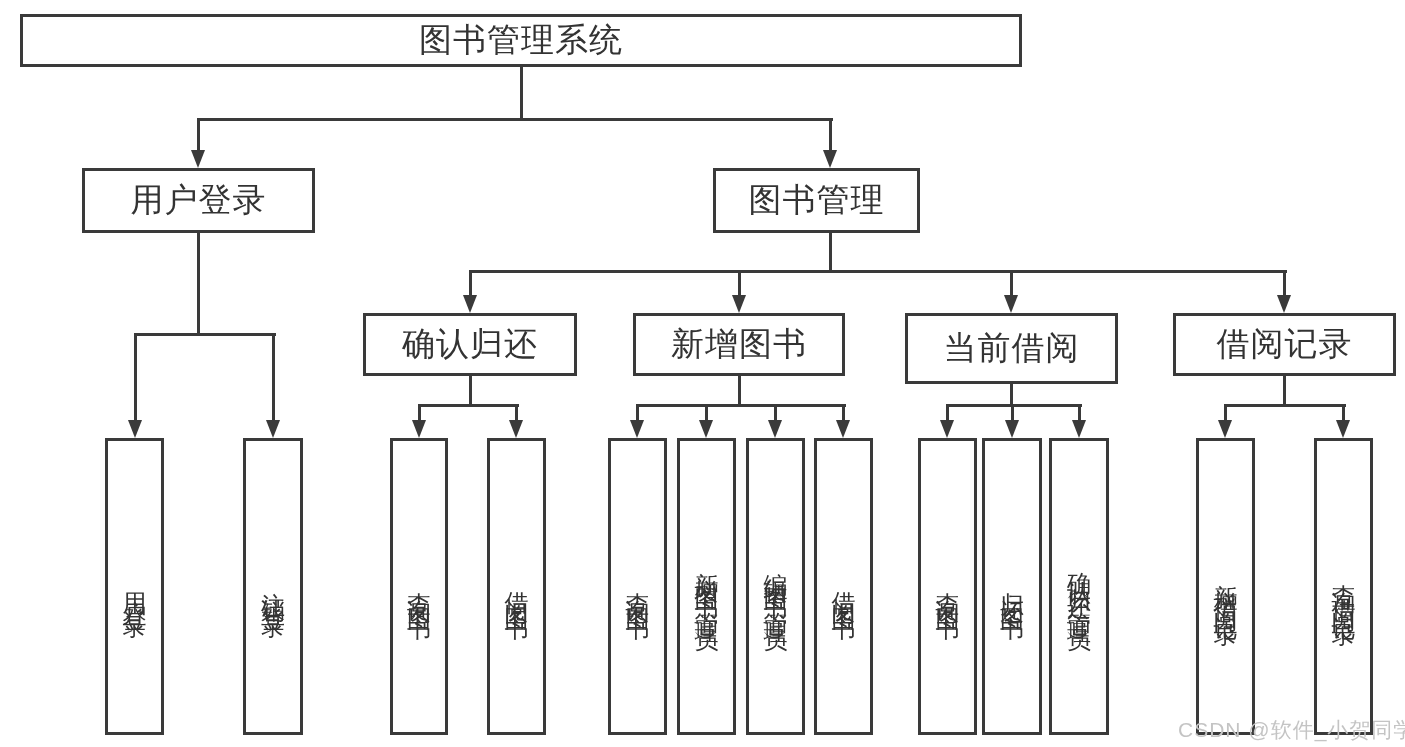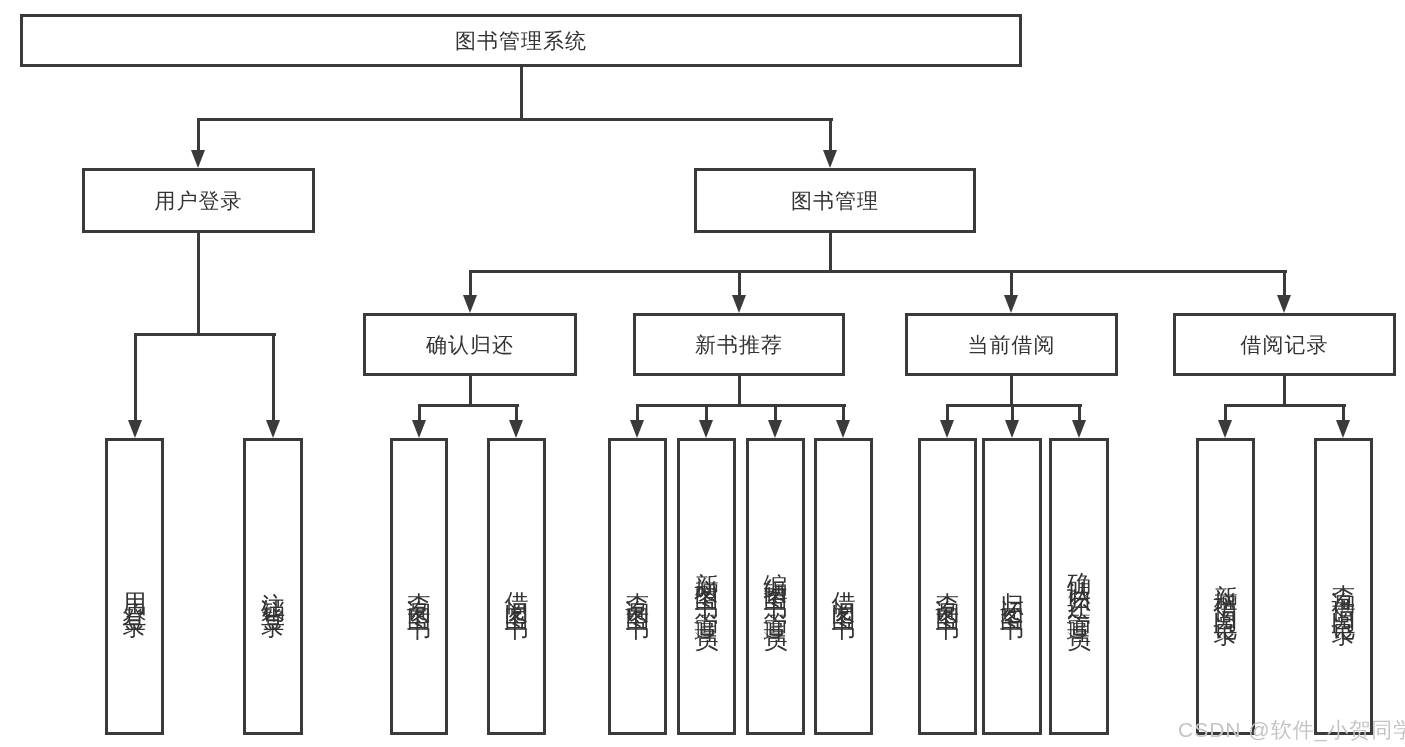--- a/index.html
+++ b/index.html
@@ -10,21 +10,21 @@
   html,body{margin:0;padding:0;background:#ffffff;}
   .canvas{
     position:relative;width:1405px;height:747px;background:#ffffff;
     font-family:"Liberation Sans","DejaVu Sans",sans-serif;
     overflow:hidden;
   }
   .node{
     position:absolute;box-sizing:border-box;
     border:3px solid var(--line);background:#ffffff;
     display:flex;align-items:center;justify-content:center;
-    color:var(--text);font-size:21px;letter-spacing:1px;
+    color:var(--text);font-size:33px;letter-spacing:1px;
     z-index:2;
   }
   .leaf{
     writing-mode:vertical-rl;text-orientation:mixed;
     font-size:24px;letter-spacing:8px;line-height:1;
     padding-top:4px;
   }
   .line{position:absolute;background:var(--line);z-index:1;}
   .arrow{position:absolute;width:14px;z-index:1;}
   .arrow::before{
@@ -47,37 +47,37 @@
 <div class="canvas">
 
   <div class="node" style="left:20px;top:14px;width:1002px;height:53px">图书管理系统</div>
 
   <div class="line" style="left:520px;top:67px;width:3px;height:53px"></div>
   <div class="line" style="left:197px;top:118px;width:636px;height:3px"></div>
   <div class="arrow" style="left:191px;top:119px;height:49px"></div>
   <div class="arrow" style="left:823px;top:119px;height:49px"></div>
 
   <div class="node" style="left:82px;top:168px;width:233px;height:65px">用户登录</div>
-  <div class="node" style="left:694px;top:168px;width:282px;height:65px">图书管理</div>
+  <div class="node" style="left:713px;top:168px;width:207px;height:65px">图书管理</div>
 
   <div class="line" style="left:197px;top:233px;width:3px;height:102px"></div>
   <div class="line" style="left:134px;top:333px;width:142px;height:3px"></div>
   <div class="arrow" style="left:128px;top:334px;height:104px"></div>
   <div class="arrow" style="left:266px;top:334px;height:104px"></div>
 
   <div class="line" style="left:829px;top:233px;width:3px;height:39px"></div>
   <div class="line" style="left:469px;top:270px;width:818px;height:3px"></div>
   <div class="arrow" style="left:463px;top:271px;height:42px"></div>
   <div class="arrow" style="left:732px;top:271px;height:42px"></div>
   <div class="arrow" style="left:1004px;top:271px;height:42px"></div>
   <div class="arrow" style="left:1277px;top:271px;height:42px"></div>
 
   <div class="node" style="left:363px;top:313px;width:214px;height:63px">确认归还</div>
-  <div class="node" style="left:633px;top:313px;width:212px;height:63px">新书推荐</div>
-  <div class="node" style="left:905px;top:313px;width:213px;height:63px">当前借阅</div>
+  <div class="node" style="left:633px;top:313px;width:212px;height:63px">新增图书</div>
+  <div class="node" style="left:905px;top:313px;width:213px;height:71px">当前借阅</div>
   <div class="node" style="left:1173px;top:313px;width:223px;height:63px">借阅记录</div>
 
   <div class="line" style="left:469px;top:376px;width:3px;height:30px"></div>
   <div class="line" style="left:418px;top:404px;width:101px;height:3px"></div>
   <div class="arrow" style="left:412px;top:405px;height:33px"></div>
   <div class="arrow" style="left:509px;top:405px;height:33px"></div>
 
   <div class="line" style="left:738px;top:376px;width:3px;height:30px"></div>
   <div class="line" style="left:636px;top:404px;width:210px;height:3px"></div>
   <div class="arrow" style="left:630px;top:405px;height:33px"></div>

